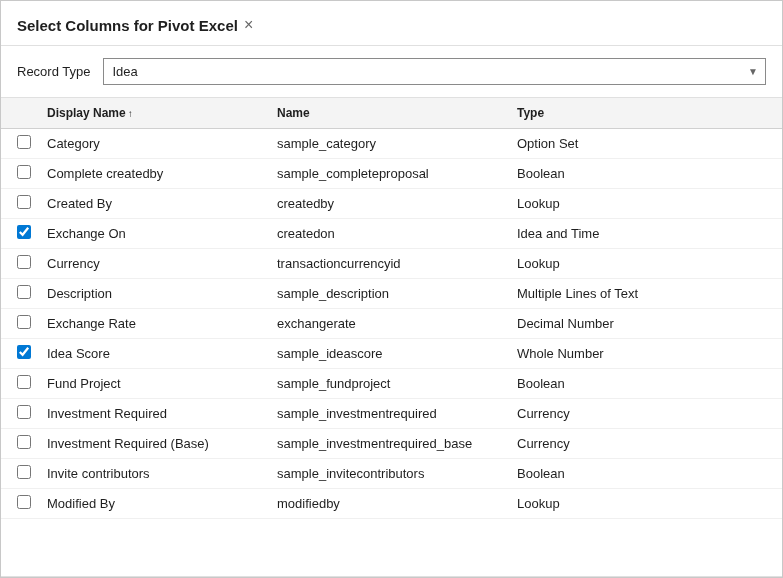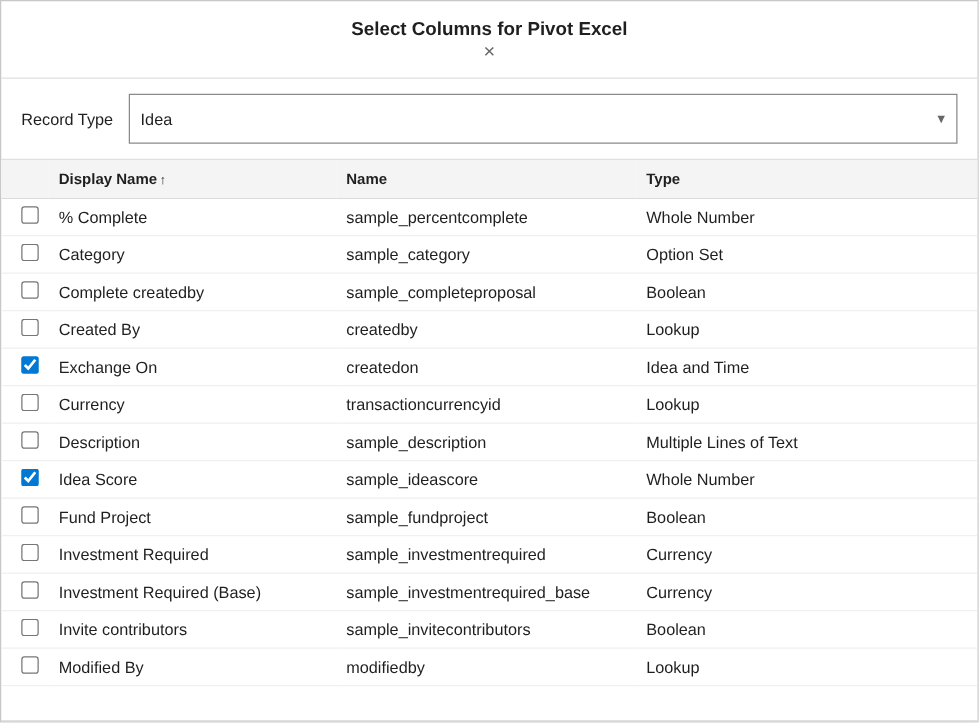--- a/index.html
+++ b/index.html
@@ -19,21 +19,20 @@
       width: 783px;
       min-height: 578px;
       display: flex;
       flex-direction: column;
     }
     .title-bar {
       display: flex;
       align-items: center;
       padding: 14px 16px 10px 16px;
       border-bottom: 1px solid #e0e0e0;
-      flex-direction: column;
     }
     .title-bar-text {
       font-size: 15px;
       font-weight: 600;
       color: #1f1f1f;
     }
     .close-btn {
       cursor: pointer;
       font-size: 16px;
       color: #666;
@@ -55,21 +54,21 @@
       white-space: nowrap;
     }
     .select-wrapper {
       flex: 1;
       position: relative;
       display: flex;
       align-items: center;
     }
     .select-wrapper select {
       width: 100%;
-      height: 40px;
+      height: 27px;
       border: 1px solid #8a8a8a;
       padding: 2px 28px 2px 8px;
       font-size: 13px;
       color: #1f1f1f;
       background: white;
       appearance: none;
       -webkit-appearance: none;
       cursor: pointer;
     }
     .select-chevron {
@@ -153,26 +152,20 @@
         <tr>
           <th></th>
           <th>
             <span>Display Name</span><span class="sort-indicator">↑</span>
           </th>
           <th>Name</th>
           <th>Type</th>
         </tr>
       </thead>
       <tbody id="table-body">
-      <tr>
-            <td><input type="checkbox" style=""></td>
-            <td>% Complete</td>
-            <td>sample_percentcomplete</td>
-            <td>Whole Number</td>
-          </tr>
           <tr>
             <td><input type="checkbox" style=""></td>
             <td>Category</td>
             <td>sample_category</td>
             <td>Option Set</td>
           </tr>
           <tr>
             <td><input type="checkbox" style=""></td>
             <td>Complete createdby</td>
             <td>sample_completeproposal</td>
@@ -196,20 +189,26 @@
             <td>transactioncurrencyid</td>
             <td>Lookup</td>
           </tr>
           <tr>
             <td><input type="checkbox" style=""></td>
             <td>Description</td>
             <td>sample_description</td>
             <td>Multiple Lines of Text</td>
           </tr>
           <tr>
+            <td><input type="checkbox" style=""></td>
+            <td>Exchange Rate</td>
+            <td>exchangerate</td>
+            <td>Decimal Number</td>
+          </tr>
+          <tr>
             <td><input type="checkbox" checked="" style=""></td>
             <td>Idea Score</td>
             <td>sample_ideascore</td>
             <td>Whole Number</td>
           </tr>
           <tr>
             <td><input type="checkbox" style=""></td>
             <td>Fund Project</td>
             <td>sample_fundproject</td>
             <td>Boolean</td>

